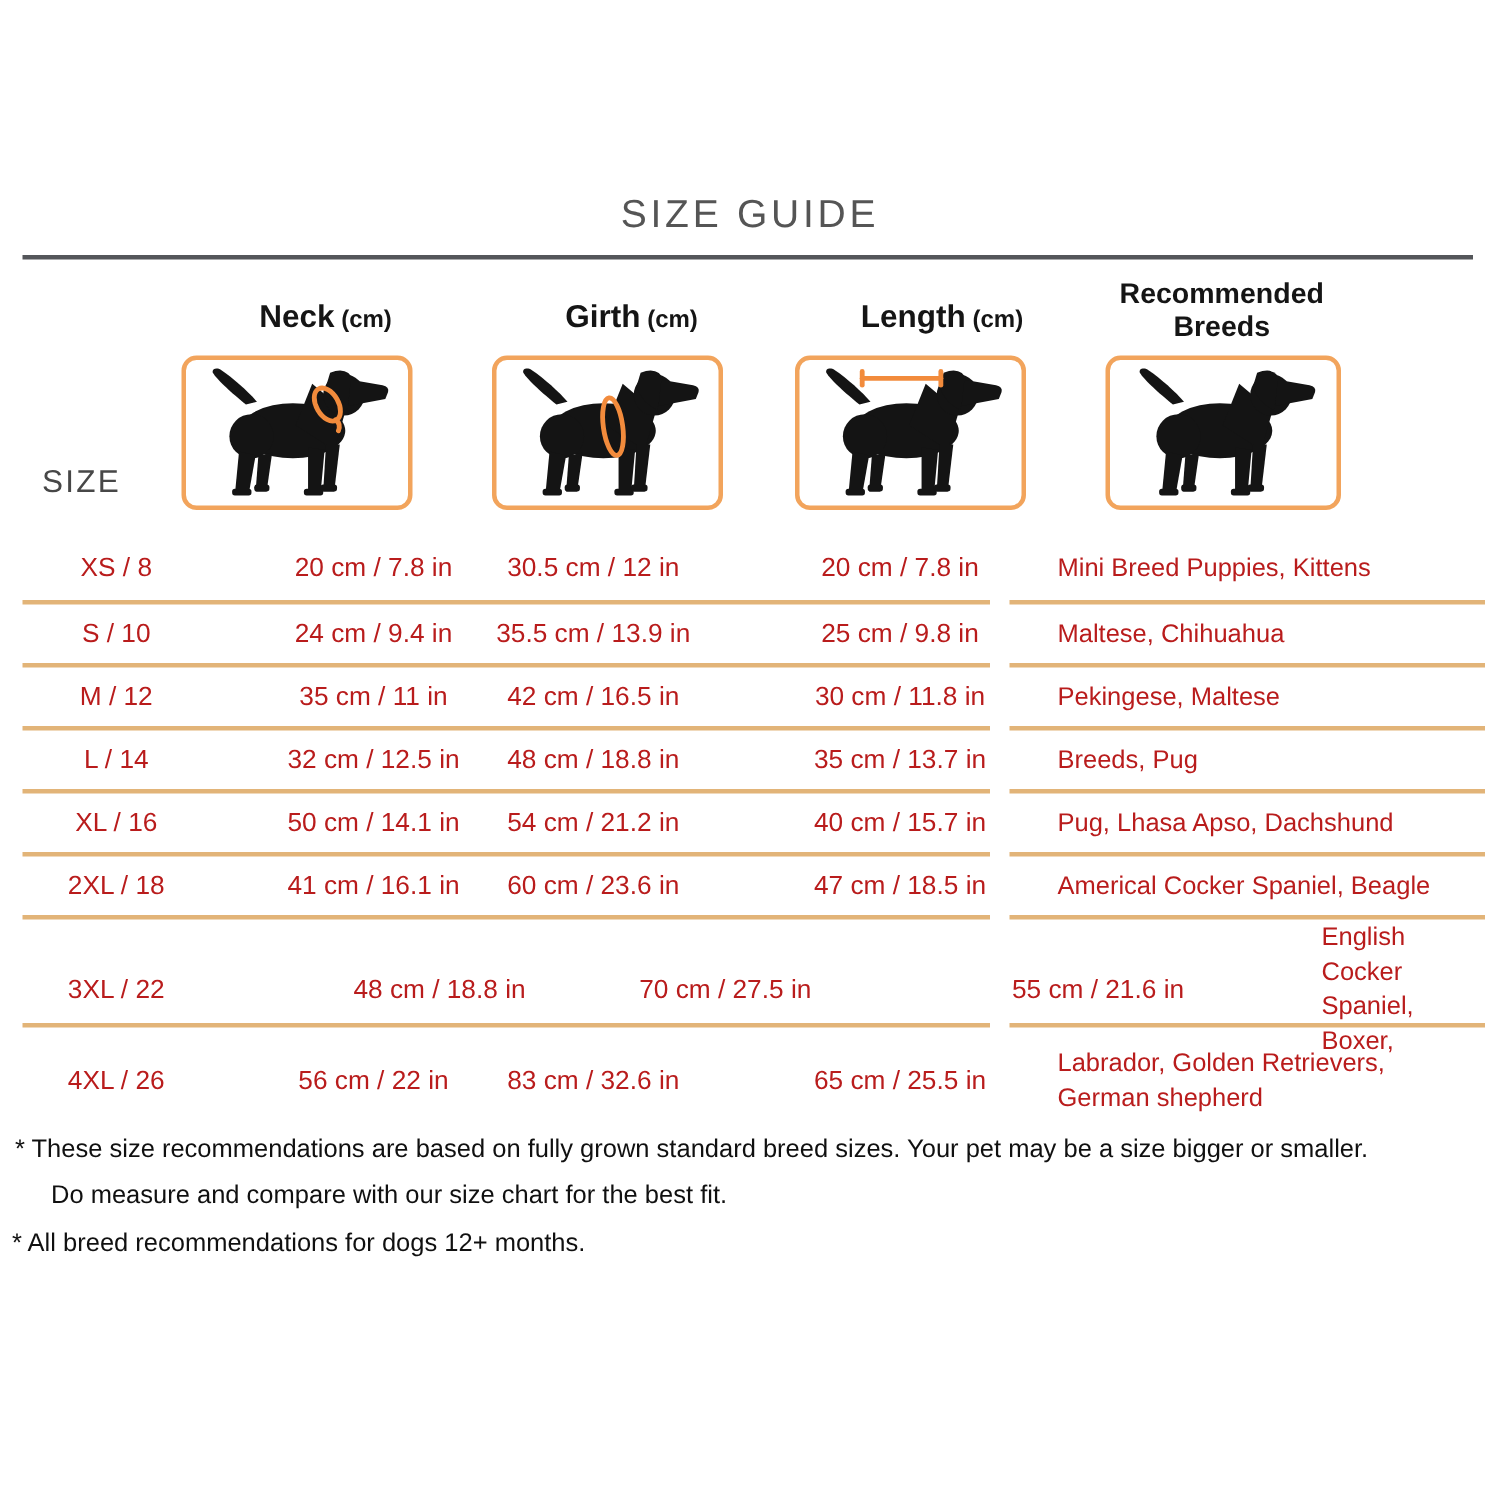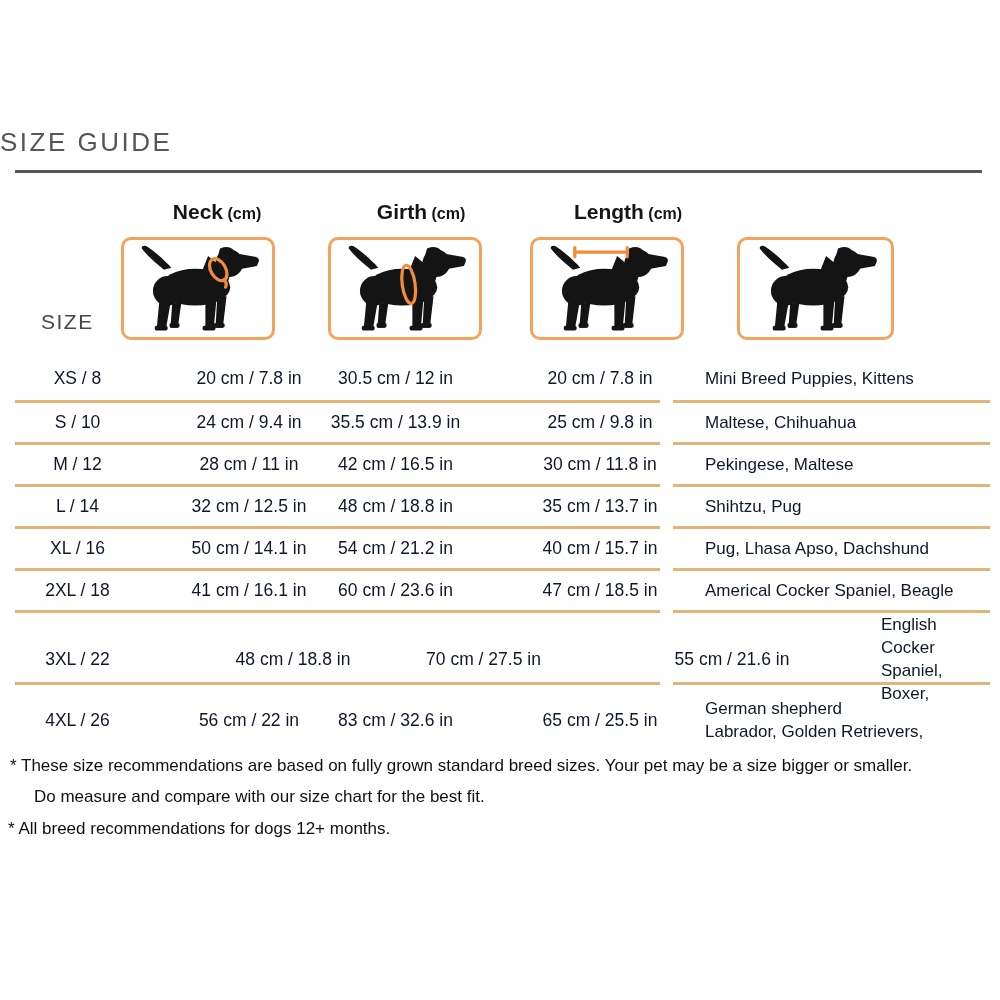--- a/index.html
+++ b/index.html
@@ -1,46 +1,46 @@
 <!DOCTYPE html>
 <html><head>
 <meta charset="utf-8">
 <style>
   html,body { margin:0; padding:0; background:#ffffff; }
   body { width:1000px; height:1000px; font-family:"Liberation Sans", sans-serif; }
   .canvas { position:relative; width:1000px; height:1000px; background:#ffffff; overflow:hidden; }
 
-  .title { position:absolute; top:127px; left:0; width:1000px; text-align:left;
+  .title { position:absolute; top:127px; left:0; width:1000px; text-align:center;
            font-size:26px; color:#555555; letter-spacing:2.5px; font-weight:400; }
 
   .rule { position:absolute; top:170px; left:15px; width:967px; height:3px; background:#54565a; }
 
   .chead { position:absolute; top:200px; text-align:center; color:#151515; font-weight:bold; white-space:nowrap; }
   .chead .nm { font-size:21px;margin-top:24px; }
   .chead .un { font-size:16px; }
   #h-neck   { left:142px; width:150px; }
   #h-girth  { left:346px; width:150px; }
   #h-length { left:553px; width:150px; }
   #h-breeds { position:absolute; top:186px; left:727px; width:175px; text-align:center;
               font-size:19px; line-height:22px; font-weight:bold; color:#151515; }
 
   .dogbox { position:absolute; top:237px; width:148px; height:97px; background:#ffffff;
             border:3px solid #F2A45C; border-radius:10px;
             display:flex; align-items:center; justify-content:center; }
   #b1 { left:121px; } #b2 { left:328px; } #b3 { left:530px; } #b4 { left:737px; width:151px; }
   .dogbox svg { width:140px; height:92px; }
 
-  .size-label { position:absolute; top:310px; left:41px; font-size:21px; color:#474747; letter-spacing:1.5px; }
+  .size-label { position:absolute; top:310px; left:28px; font-size:21px; color:#474747; letter-spacing:1.5px; }
 
   .table { position:absolute; top:356px; left:15px; width:975px; }
   .trow { display:grid; grid-template-columns:125px 182px 175px 173px 1fr; align-items:center; height:39px; }
   .trow.first { height:44px; }
   .trow.tall  { height:69px;gap:44px; }
   .trow.last  { height:70px; }
-  .c { font-size:17.5px; color:#0f172a; text-align:center; white-space:nowrap; }
+  .c { font-size:17.5px; color:#b91c1c; text-align:center; white-space:nowrap; }
   .c.neck   { padding-left:36px; }
   .c.girth  { padding-right:28px; }
   .c.len    { padding-left:33px; }
   .c.breeds { text-align:left; padding-left:35px; font-size:17px; white-space:normal; }
   .c.breeds div { line-height:23px; }
 
   .sep { display:flex; height:3px; }
   .sep .sl { width:645px; background:#E2B478; }
   .sep .sr { flex:1; margin-left:13px; background:#E2B478; }
 
@@ -85,20 +85,21 @@
     <span class="un">(cm)</span>
   </div>
   <div class="chead" id="h-girth">
     <span class="nm">Girth</span>
     <span class="un">(cm)</span>
   </div>
   <div class="chead" id="h-length">
     <span class="nm">Length</span>
     <span class="un">(cm)</span>
   </div>
+  <div id="h-breeds">Recommended Breeds</div>
 
   <div class="dogbox" id="b1">
     <svg viewBox="0 0 150 100">
       <use href="#dogShape"></use>
       <g stroke="#F28B3C" stroke-width="3.5" fill="none" stroke-linecap="round">
         <ellipse cx="97" cy="29" rx="8" ry="13" transform="rotate(-30 97 29)"></ellipse>
         <path d="M103,40 q4,3 2,8"></path>
       </g>
     </svg>
   </div>
@@ -155,40 +156,40 @@
           <div></div>
         </div>
     </div>
     <div class="sep">
         <i class="sl"></i>
         <i class="sr"></i>
       </div>
 
     <div class="trow">
       <div class="c size">M / 12</div>
-      <div class="c neck">28 cm / 11 in</div>
+      <div class="c neck">35 cm / 11 in</div>
       <div class="c girth">42 cm / 16.5 in</div>
       <div class="c len">30 cm / 11.8 in</div>
       <div class="c breeds">
           <div>Pekingese, Maltese</div>
           <div></div>
         </div>
     </div>
     <div class="sep">
         <i class="sl"></i>
         <i class="sr"></i>
       </div>
 
     <div class="trow">
       <div class="c size">L / 14</div>
       <div class="c neck">32 cm / 12.5 in</div>
       <div class="c girth">48 cm / 18.8 in</div>
       <div class="c len">35 cm / 13.7 in</div>
       <div class="c breeds">
-          <div>Shihtzu, Pug</div>
+          <div>Breeds, Pug</div>
           <div></div>
         </div>
     </div>
     <div class="sep">
         <i class="sl"></i>
         <i class="sr"></i>
       </div>
 
     <div class="trow">
       <div class="c size">XL / 16</div>
@@ -233,22 +234,22 @@
         <i class="sl"></i>
         <i class="sr"></i>
       </div>
 
     <div class="trow last">
       <div class="c size">4XL / 26</div>
       <div class="c neck">56 cm / 22 in</div>
       <div class="c girth">83 cm / 32.6 in</div>
       <div class="c len">65 cm / 25.5 in</div>
       <div class="c breeds">
+          <div>Labrador, Golden Retrievers,</div>
           <div>German shepherd</div>
-          <div>Labrador, Golden Retrievers,</div>
         </div>
     </div>
 
   </div>
 
   <div class="fn" id="fn1">* These size recommendations are based on fully grown standard breed sizes. Your pet may be a size bigger or smaller.</div>
   <div class="fn" id="fn1b">Do measure and compare with our size chart for the best fit.</div>
   <div class="fn" id="fn2">* All breed recommendations for dogs 12+ months.</div>
 
 </div>

